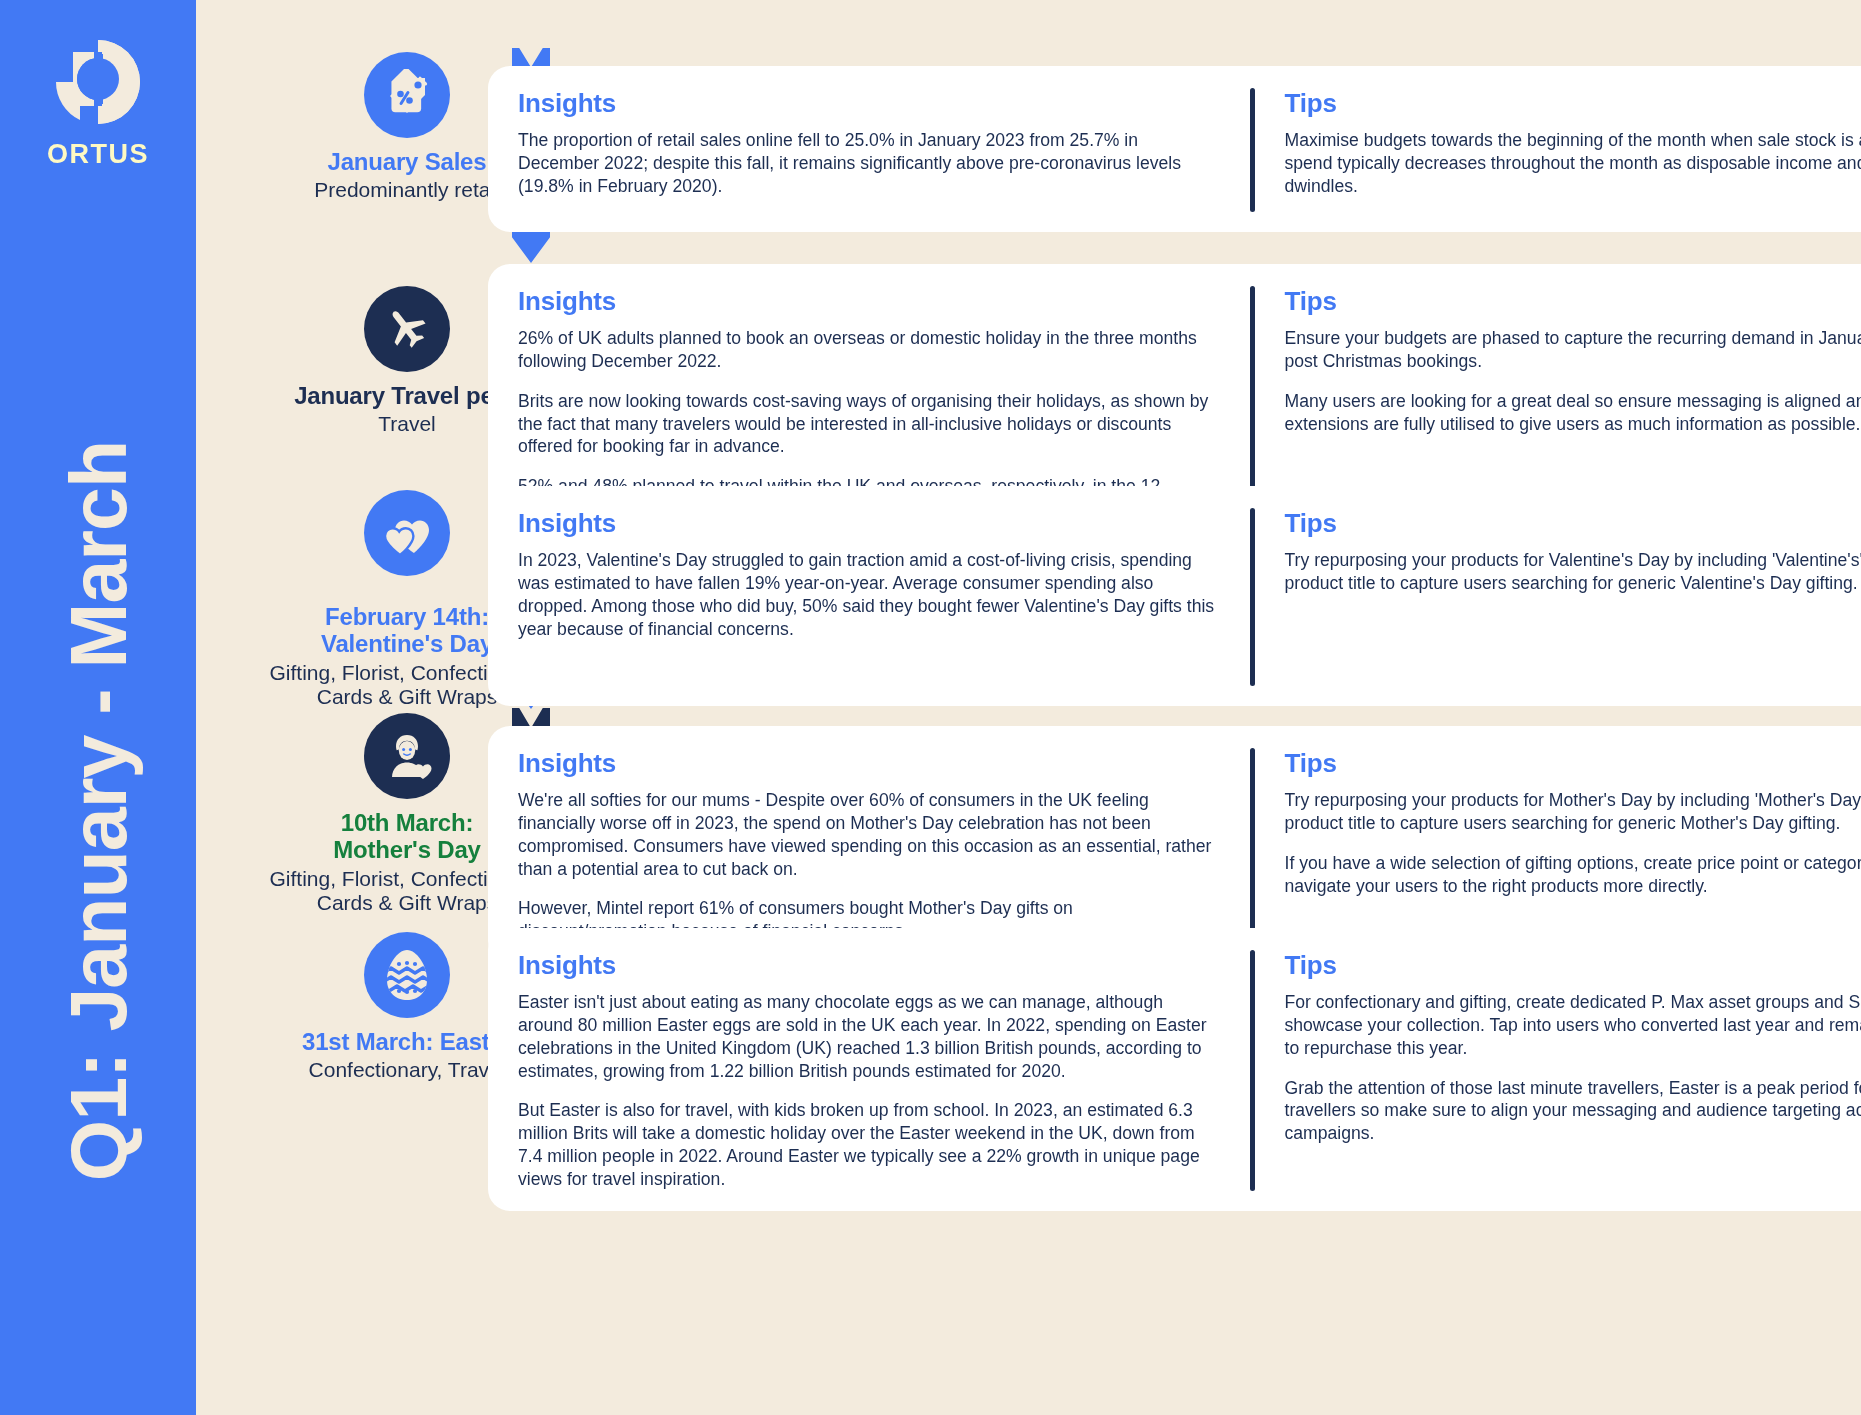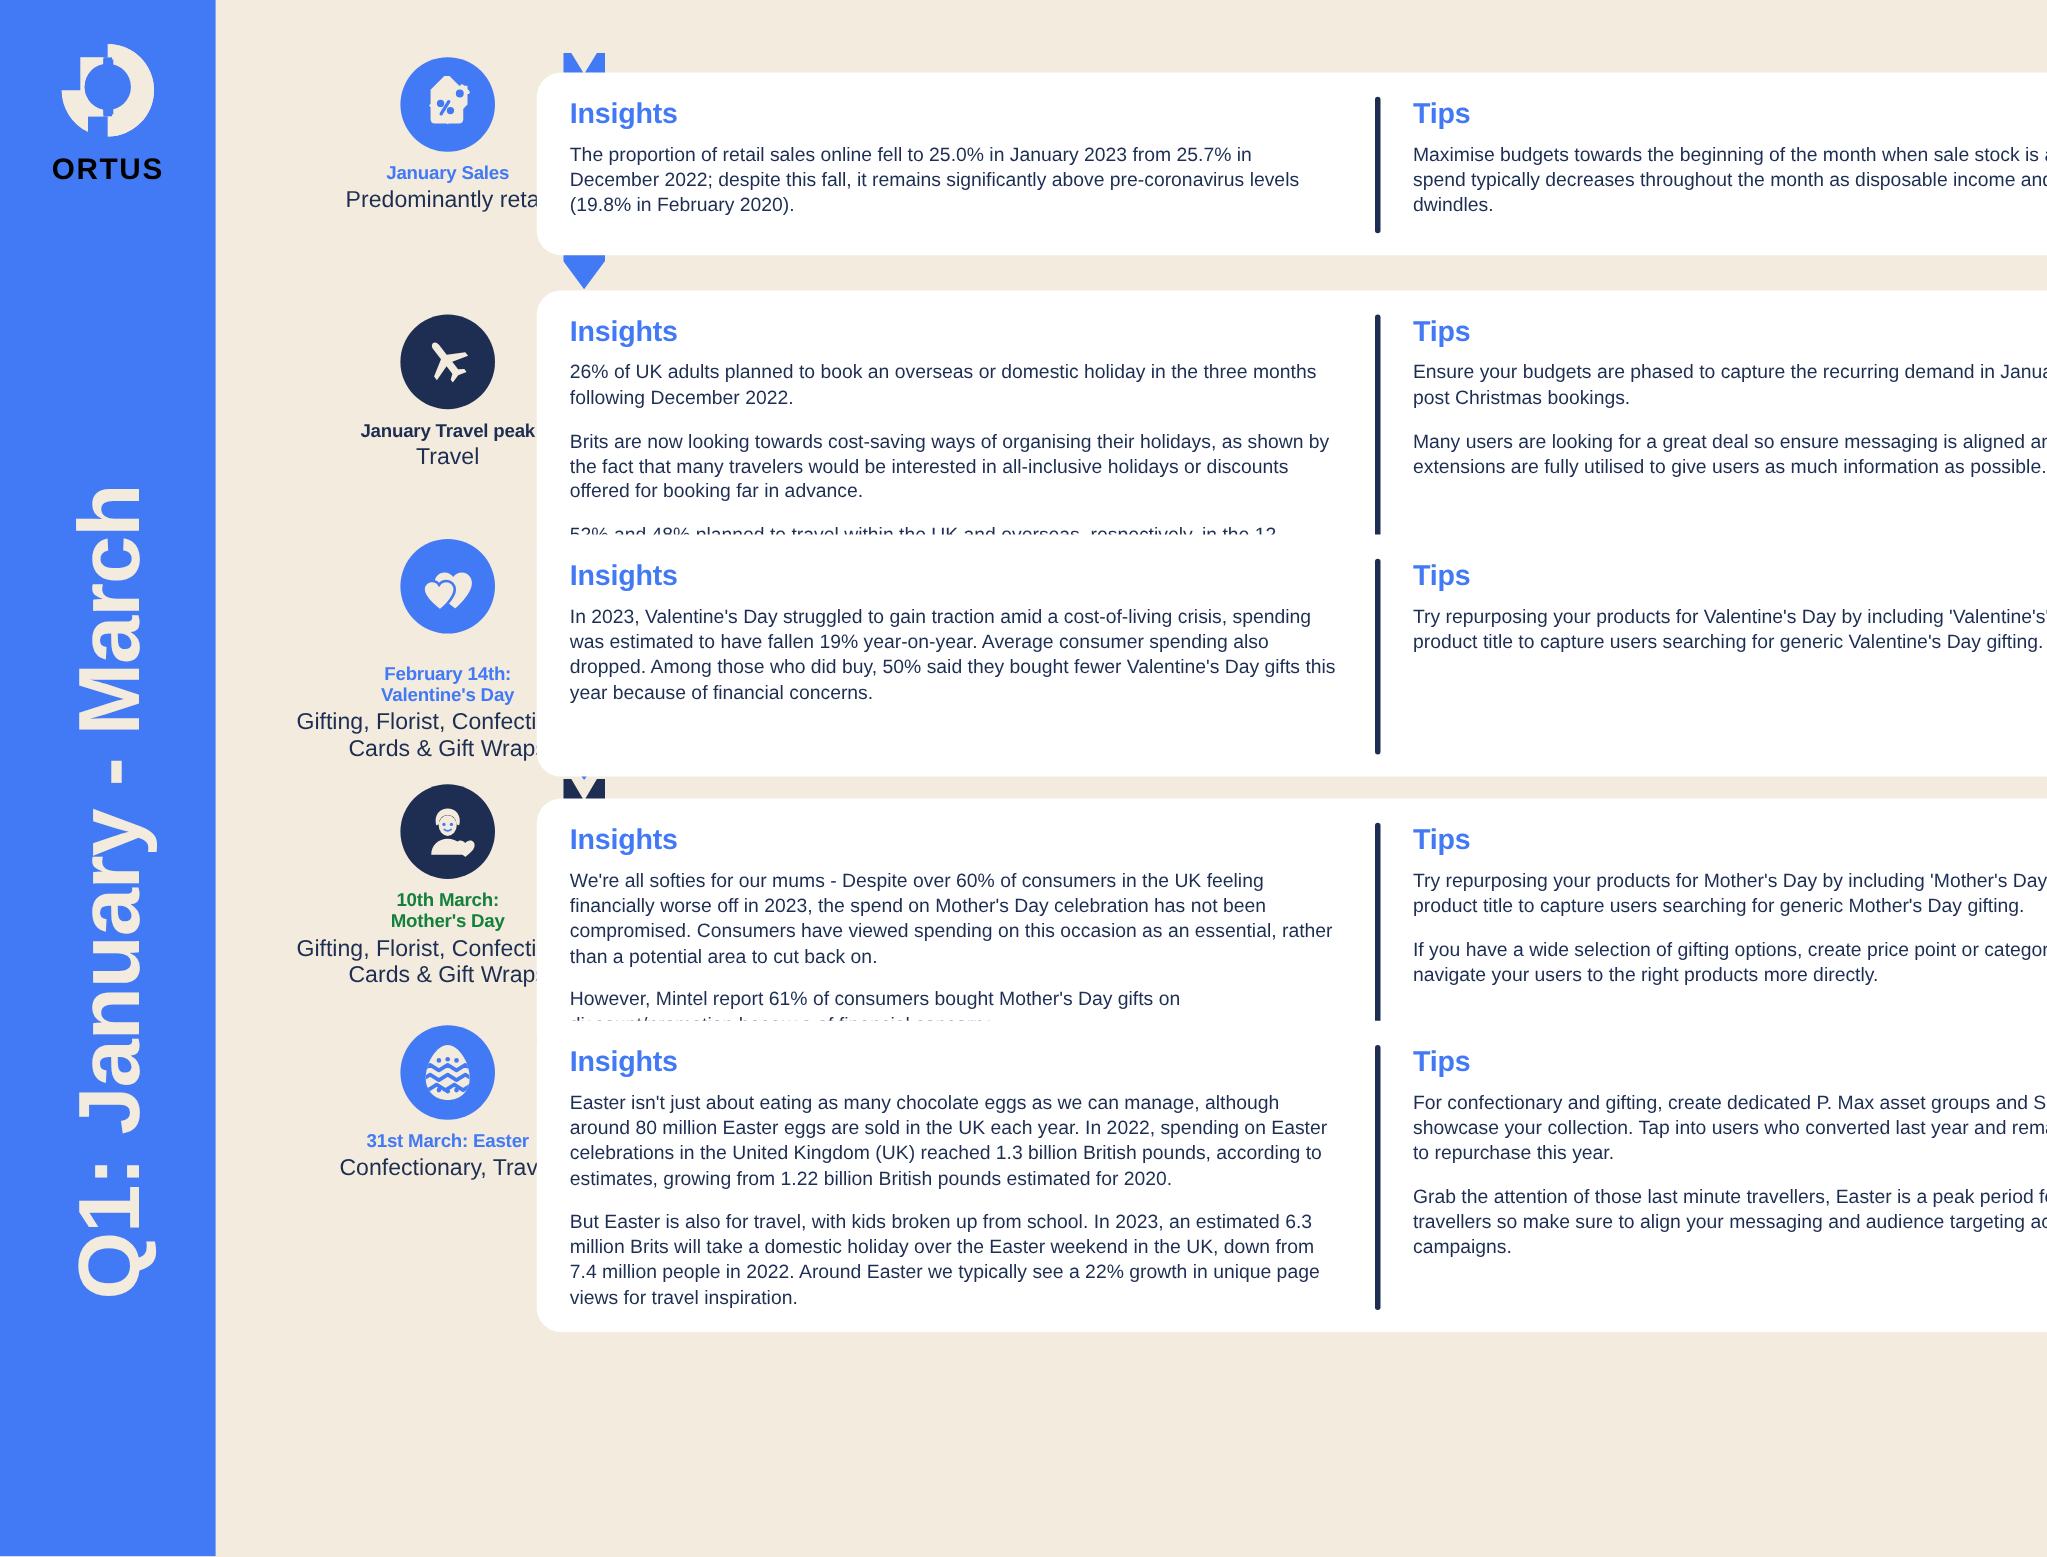--- a/index.html
+++ b/index.html
@@ -30,21 +30,21 @@
   .logo-wrap {
     position: absolute;
     left: 0; top: 34px;
     width: 196px;
     text-align: center;
   }
   .logo-mark { display: block; margin: 0 auto; }
   .logo-word {
     display: block;
     margin-top: 9px;
-    color: #000000;
+    color: #fef9c3;
     font-size: 27px;
     font-weight: bold;
     letter-spacing: 1.5px;
   }
   .rail-title {
     position: absolute;
     left: -381px;
     top: 765px;
     width: 960px;
     transform: rotate(-90deg);
@@ -70,21 +70,21 @@
   .icon-circle {
     width: 86px; height: 86px;
     border-radius: 50%;
     margin: 0 auto 10px auto;
     display: flex;
     align-items: center;
     justify-content: center;
   }
   .icon-circle svg { display: block; }
   .lbl-title {
-    font-size: 17px;
+    font-size: 24px;
     font-weight: bold;
     line-height: 1.14;
     letter-spacing: -0.2px;
   }
   .lbl-sub {
     font-size: 21px;
     color: #1d2e52;
     line-height: 1.16;
     margin-top: 3px;
   }

